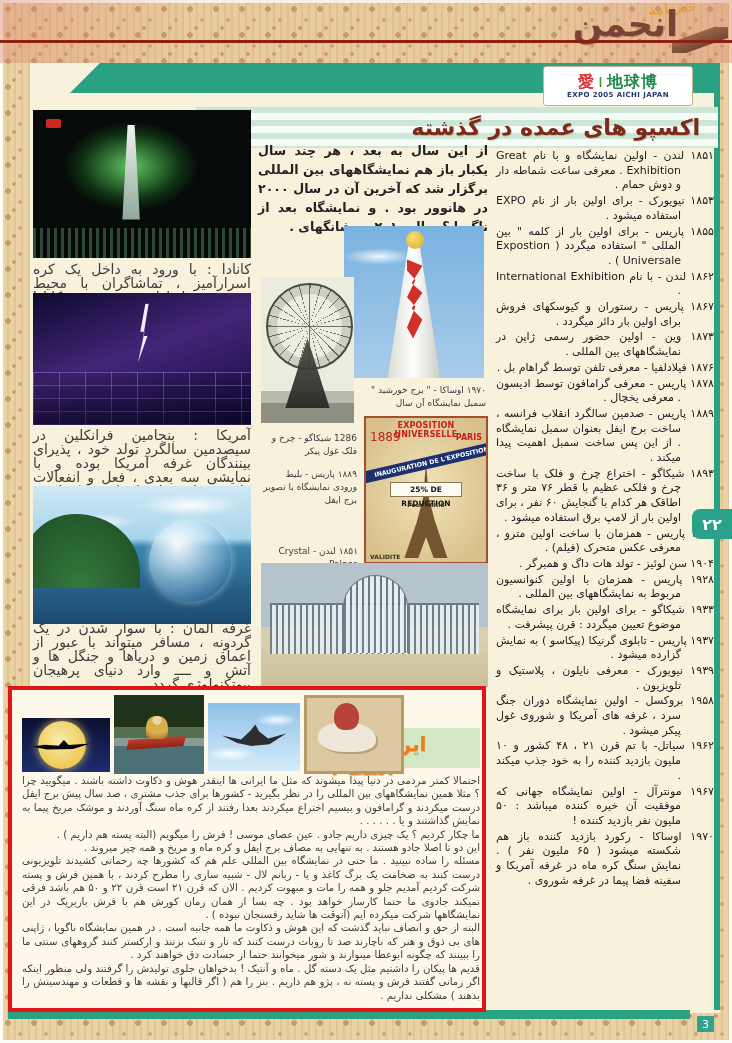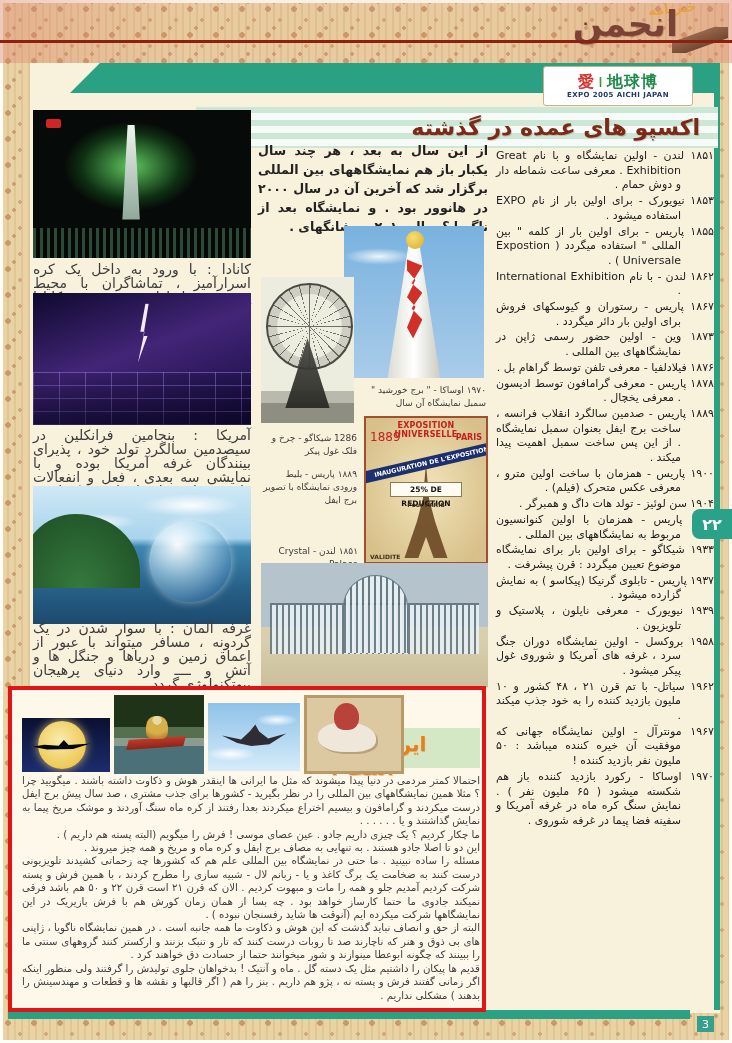--- a/index.html
+++ b/index.html
@@ -248,20 +248,21 @@
   <div class="abs timeline">
     <div class="tl"><span>۱۸۵۱</span> <span>لندن - اولین نمایشگاه و با نام Great Exhibition . معرفی ساعت شماطه دار و دوش حمام .</span></div>
     <div class="tl"><span>۱۸۵۳</span> <span>نیویورک - برای اولین بار از نام EXPO استفاده میشود .</span></div>
     <div class="tl"><span>۱۸۵۵</span> <span>پاریس - برای اولین بار از کلمه " بین المللی " استفاده میگردد ( Expostion Universale ) .</span></div>
     <div class="tl"><span>۱۸۶۲</span> <span>لندن - با نام International Exhibition .</span></div>
     <div class="tl"><span>۱۸۶۷</span> <span>پاریس - رستوران و کیوسکهای فروش برای اولین بار دائر میگردد .</span></div>
     <div class="tl"><span>۱۸۷۳</span> <span>وین - اولین حضور رسمی ژاپن در نمایشگاههای بین المللی .</span></div>
     <div class="tl"><span>۱۸۷۶</span> <span>فیلادلفیا - معرفی تلفن توسط گراهام بل .</span></div>
     <div class="tl"><span>۱۸۷۸</span> <span>پاریس - معرفی گرامافون توسط ادیسون . معرفی یخچال .</span></div>
     <div class="tl"><span>۱۸۸۹</span> <span>پاریس - صدمین سالگرد انقلاب فرانسه ، ساخت برج ایفل بعنوان سمبل نمایشگاه . از این پس ساخت سمبل اهمیت پیدا میکند .</span></div>
+    <div class="tl"><span>۱۸۹۳</span> <span>شیکاگو - اختراع چرخ و فلک با ساخت چرخ و فلکی عظیم با قطر ۷۶ متر و ۳۶ اطاقک هر کدام با گنجایش ۶۰ نفر ، برای اولین بار از لامپ برق استفاده میشود .</span></div>
     <div class="tl"><span>۱۹۰۰</span> <span>پاریس - همزمان با ساخت اولین مترو ، معرفی عکس متحرک (فیلم) .</span></div>
     <div class="tl"><span>۱۹۰۴</span> <span>سن لوئیز - تولد هات داگ و همبرگر .</span></div>
     <div class="tl"><span>۱۹۲۸</span> <span>پاریس - همزمان با اولین کنوانسیون مربوط به نمایشگاههای بین المللی .</span></div>
     <div class="tl"><span>۱۹۳۳</span> <span>شیکاگو - برای اولین بار برای نمایشگاه موضوع تعیین میگردد : قرن پیشرفت .</span></div>
     <div class="tl"><span>۱۹۳۷</span> <span>پاریس - تابلوی گرنیکا (پیکاسو ) به نمایش گزارده میشود .</span></div>
     <div class="tl"><span>۱۹۳۹</span> <span>نیویورک - معرفی نایلون ، پلاستیک و تلویزیون .</span></div>
     <div class="tl"><span>۱۹۵۸</span> <span>بروکسل - اولین نمایشگاه دوران جنگ سرد ، غرفه های آمریکا و شوروی غول پیکر میشود .</span></div>
     <div class="tl"><span>۱۹۶۲</span> <span>سیاتل- با تم قرن ۲۱ ، ۴۸ کشور و ۱۰ ملیون بازدید کننده را به خود جذب میکند .</span></div>
     <div class="tl"><span>۱۹۶۷</span> <span>مونترآل - اولین نمایشگاه جهانی که موفقیت آن خیره کننده میباشد : ۵۰ ملیون نفر بازدید کننده !</span></div>
     <div class="tl"><span>۱۹۷۰</span> <span>اوساکا - رکورد بازدید کننده باز هم شکسته میشود ( ۶۵ ملیون نفر ) . نمایش سنگ کره ماه در غرفه آمریکا و سفینه فضا پیما در غرفه شوروی .</span></div>

